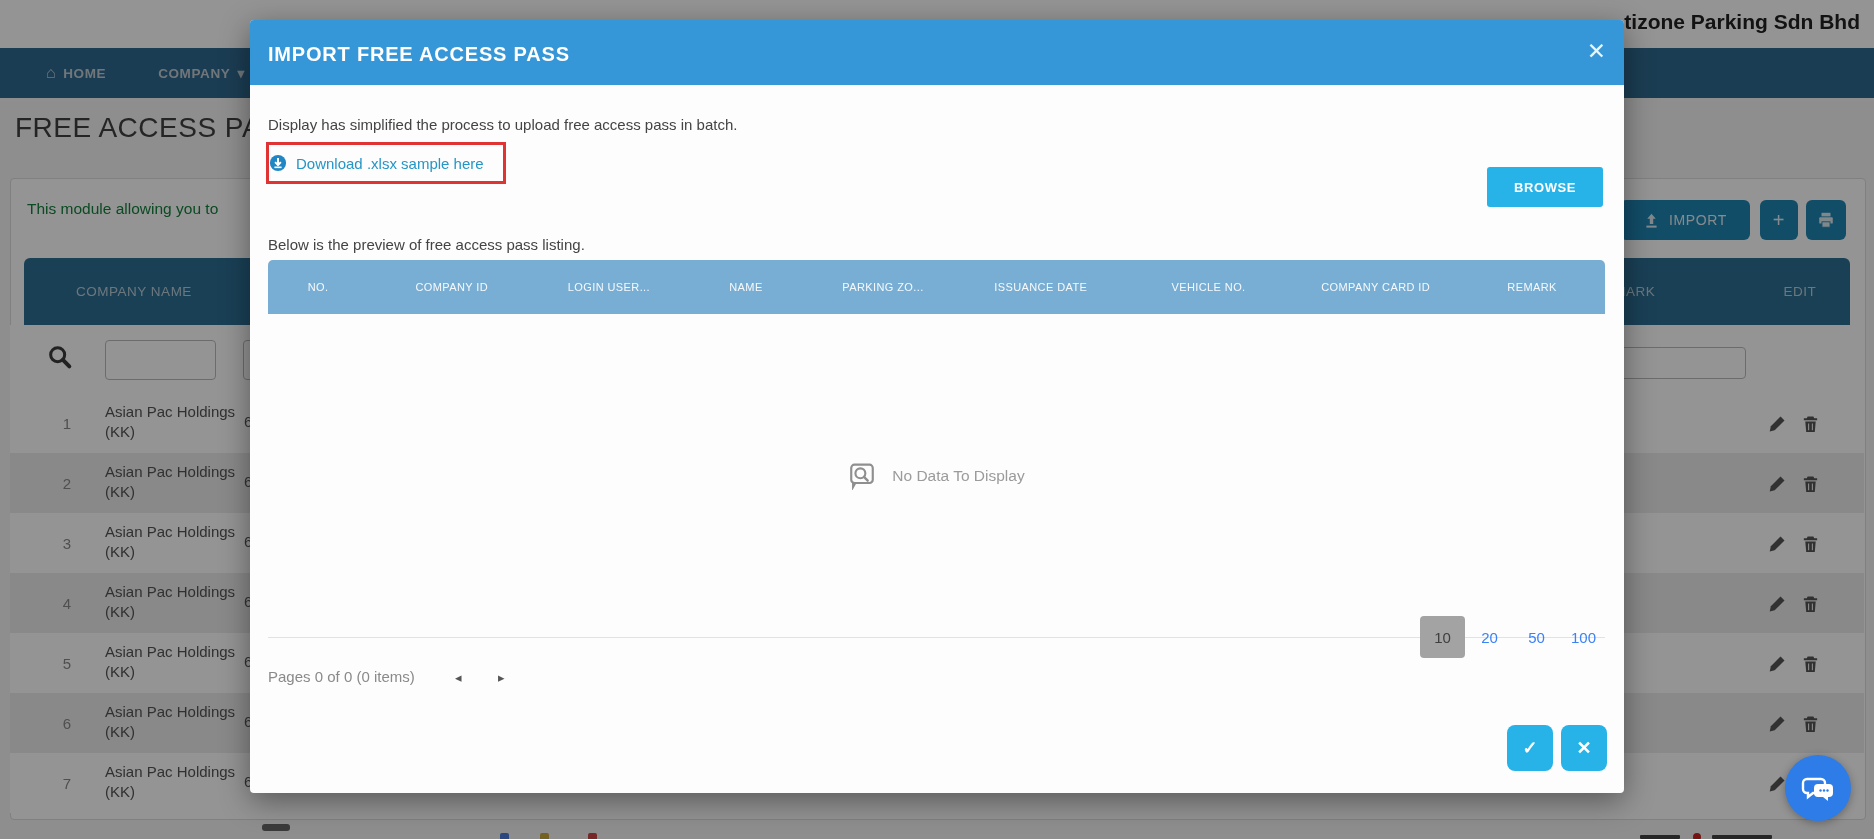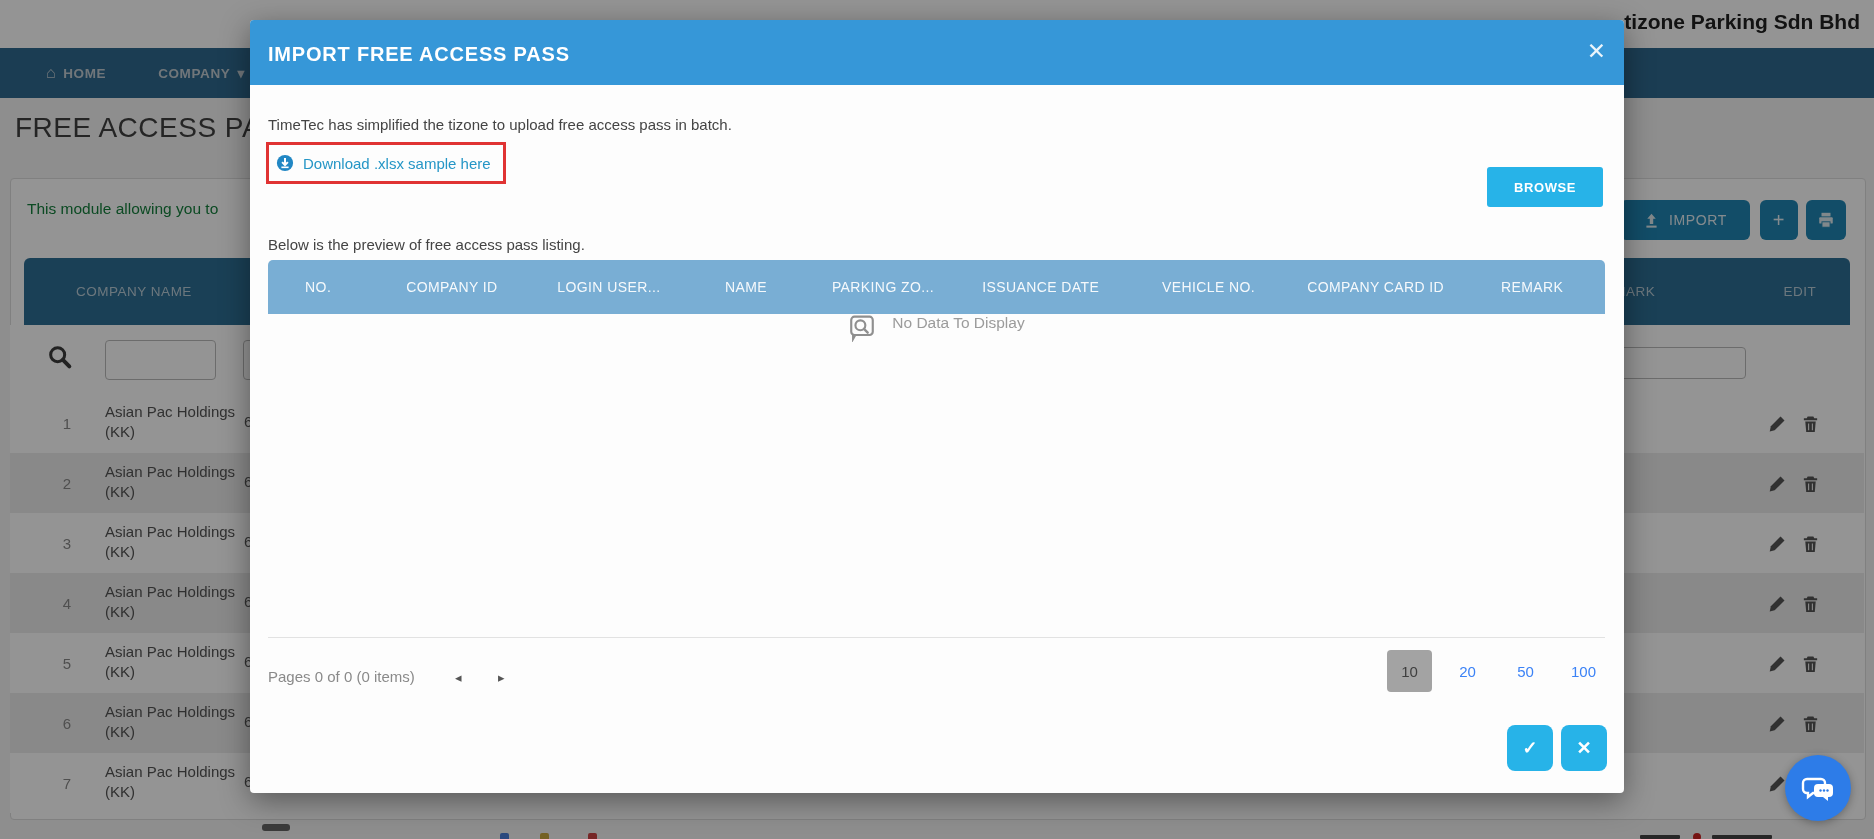--- a/index.html
+++ b/index.html
@@ -46,42 +46,42 @@
 
   
   .modal{position:absolute;left:250px;top:20px;width:1374px;height:773px;background:#fdfdfd;
          border-radius:4px;z-index:10;box-shadow:0 8px 30px rgba(0,0,0,.4)}
   .m-header{position:absolute;left:0;top:0;width:100%;height:65px;background:#3697d8;
             border-radius:4px 4px 0 0}
   .m-title{position:absolute;left:18px;top:23px;color:#fff;font-size:20px;font-weight:bold;letter-spacing:.8px}
   .m-close{position:absolute;right:18px;top:18px;color:rgba(255,255,255,.9);font-size:23px;cursor:pointer}
   .m-desc{position:absolute;left:18px;top:96px;font-size:15px;color:#444}
   .red-box{position:absolute;left:16px;top:122px;width:240px;height:42px;border:3px solid #e03333;
-           display:flex;align-items:center;gap:9px;padding-left:7px;box-sizing:border-box}
+           display:flex;align-items:center;gap:9px;box-sizing:border-box}
   .dl-link{color:#2596c6;font-size:15px;cursor:pointer}
   .file-input{position:absolute;left:18px;top:147px;width:1197px;height:40px;border:1px solid #ccc;
               border-radius:4px;box-sizing:border-box;font-size:15px;color:#555;padding:0 12px;
               font-family:"Liberation Sans",sans-serif;background:#fff}
   .file-input::placeholder{color:#9aa0a5;opacity:1}
   .browse-btn{position:absolute;left:1237px;top:147px;width:116px;height:40px;background:#27b3e8;
               border:none;border-radius:3px;color:#fff;font-size:13px;font-weight:bold;
               letter-spacing:.6px;cursor:pointer;font-family:"Liberation Sans",sans-serif}
   .m-caption{position:absolute;left:18px;top:216px;font-size:15px;color:#444}
   .pv-head{position:absolute;left:18px;top:240px;width:1337px;height:54px;background:#79aed4;
            border-radius:5px 5px 0 0;display:flex;align-items:center}
-  .pv-col{text-align:center;color:rgba(255,255,255,.93);font-size:14px;letter-spacing:.4px}
+  .pv-col{text-align:center;color:rgba(255,255,255,.93);font-size:11px;letter-spacing:.4px}
   .pv-col:nth-child(1){width:7.5%}.pv-col:nth-child(2){width:12.5%}.pv-col:nth-child(3){width:11%}
   .pv-col:nth-child(4){width:9.5%}.pv-col:nth-child(5){width:11%}.pv-col:nth-child(6){width:12.6%}
   .pv-col:nth-child(7){width:12.5%}.pv-col:nth-child(8){width:12.5%}.pv-col:nth-child(9){width:10.9%}
   .empty-zone{position:absolute;left:18px;top:294px;width:1337px;height:323px;display:flex;
-              align-items:flex-start;justify-content:center;gap:16px;color:#9b9b9b;font-size:15.5px}
+              align-items:center;justify-content:center;gap:16px;color:#9b9b9b;font-size:15.5px}
   .m-divider{position:absolute;left:18px;top:617px;width:1337px;height:1px;background:#e2e2e2}
   .pager-label{position:absolute;left:18px;top:648px;font-size:15px;color:#8a8a8a}
   .pg-arrow{position:absolute;top:650px;font-size:13px;color:#555;cursor:pointer}
-  .sizes{position:absolute;right:18px;top:630px;display:flex;gap:13px}
+  .sizes{position:absolute;right:18px;top:596px;display:flex;gap:2px}
   .size-btn{min-width:45px;height:42px;display:flex;align-items:center;justify-content:center;
             font-size:15px;color:#3b82f6;border-radius:4px;cursor:pointer}
   .size-btn.sel{background:#a3a3a3;color:#3f3f3f}
   .m-actions{position:absolute;right:17px;bottom:22px;display:flex;gap:8px}
   .sq-btn{width:46px;height:46px;background:#27b3e8;border:none;border-radius:8px;color:#fff;
           font-size:18px;font-weight:bold;cursor:pointer;display:flex;align-items:center;justify-content:center}
 
   
   .chat-btn{position:absolute;left:1785px;top:755px;width:66px;height:66px;border-radius:50%;
             background:#2d7ce8;z-index:20;display:flex;align-items:center;justify-content:center;
@@ -270,21 +270,21 @@
 </div>
 
 <div class="overlay"></div>
 
 <div class="modal">
   <div class="m-header">
     <span class="m-title">IMPORT FREE ACCESS PASS</span>
     <span class="m-close">✕</span>
   </div>
 
-  <div class="m-desc">TimeTec has simplified the tizone to upload free access pass in batch.</div>
+  <div class="m-desc">Display has simplified the process to upload free access pass in batch.</div>
 
   <div class="red-box">
     <svg width="18" height="18" viewBox="0 0 20 20">
       <circle cx="10" cy="10" r="9" fill="#2187c4"></circle>
       <path d="M10 4.5v7" stroke="#fff" stroke-width="2.2" fill="none"></path>
       <path d="M6.8 9l3.2 3.4L13.2 9" stroke="#fff" stroke-width="2.2" fill="none"></path>
       <line x1="6" y1="14.8" x2="14" y2="14.8" stroke="#fff" stroke-width="1.8"></line>
     </svg>
     <span class="dl-link">Download .xlsx sample here</span>
   </div>

